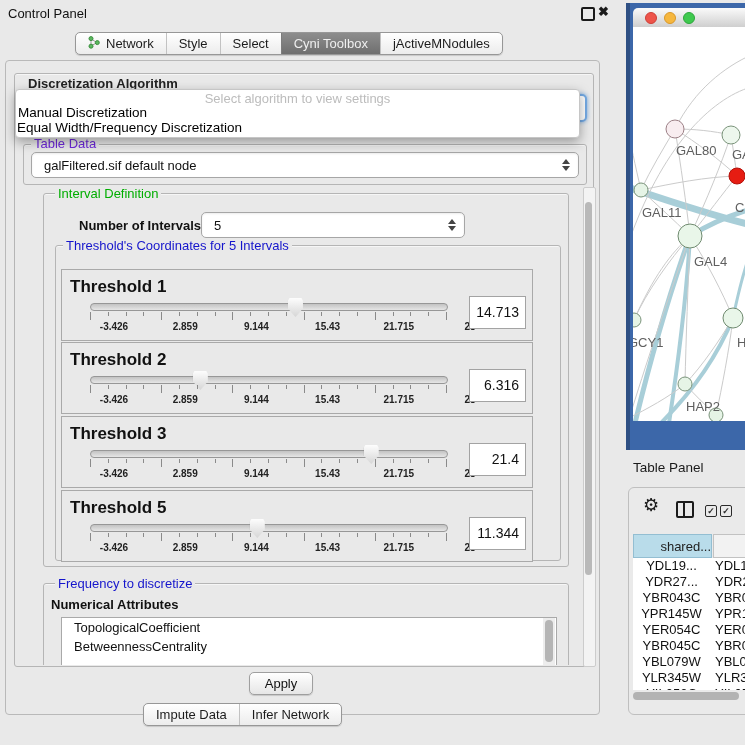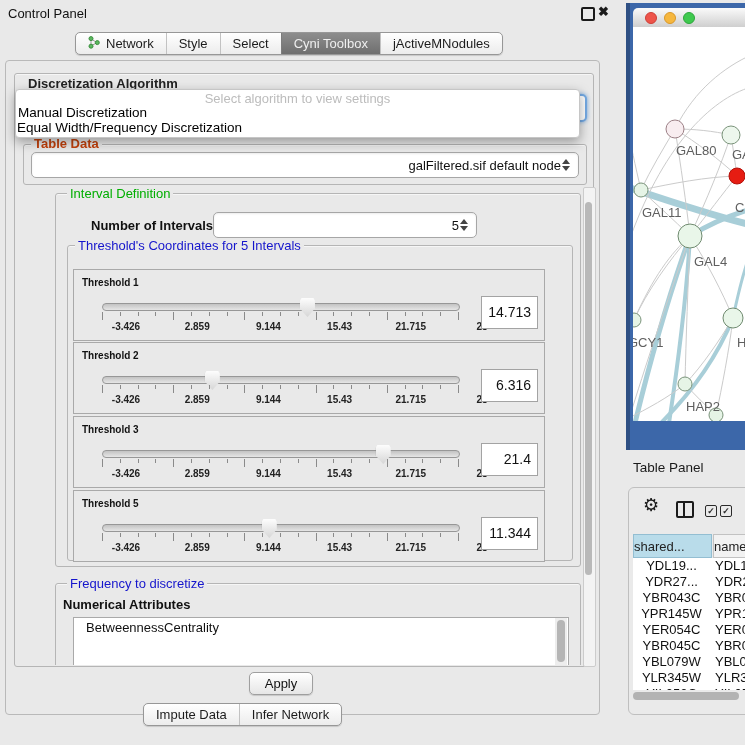--- a/index.html
+++ b/index.html
@@ -27,42 +27,42 @@
   .content-panel{left:5px;top:60px;width:593px;height:653px;border:1px solid #b9b9b9;border-radius:4px;background:#e9e9e9;}
   .groupbox{position:absolute;border:1px solid #b5b5b5;border-radius:3px;box-shadow:inset 0 1px 0 rgba(255,255,255,.6);}
   .group-title{position:absolute;font-size:13px;background:#e9e9e9;padding:0 3px;line-height:13px;z-index:2;}
   .gt-green{color:#00ae00;}
   .gt-blue{color:#1515cc;}
   .gt-dark{color:#222;font-weight:bold;}
 
   
   .combo{position:absolute;background:#fff;border:1px solid #a6a6a6;border-radius:5px;font-size:13px;color:#111;
          display:flex;align-items:center;box-shadow:inset 0 1px 2px rgba(0,0,0,.08);}
-  .combo .val{padding-left:12px;flex:1;text-align:right;}
+  .combo .val{padding-left:12px;flex:1;}
   .spinner{width:9px;margin-right:8px;display:flex;flex-direction:column;align-items:center;gap:2px;}
   .spinner i{display:block;width:0;height:0;border-left:4px solid transparent;border-right:4px solid transparent;}
   .spinner .up{border-bottom:5px solid #444;}
   .spinner .dn{border-top:5px solid #444;}
   .combo.focus{border:2px solid #74aae4;box-shadow:0 0 4px #74aae4;}
 
   
   .popup{left:9px;top:28px;width:563px;height:47px;background:#fff;border:1px solid #c6c6c6;border-radius:4px;
          box-shadow:0 4px 12px rgba(0,0,0,.35);z-index:5;}
   .popup .placeholder{position:absolute;top:1px;left:0;right:0;text-align:center;color:#bcbcbc;font-size:13px;}
   .popup .opt1{position:absolute;top:15px;left:2px;font-size:13.5px;font-weight:normal;color:#000;}
   .popup .opt2{position:absolute;top:30px;left:1px;font-size:13.5px;color:#000;}
 
   
-  .viewport{left:20px;top:126px;width:572px;height:478px;overflow:hidden;}
+  .viewport{left:8px;top:126px;width:572px;height:478px;overflow:hidden;}
   .vscroll{left:577px;top:126px;width:11px;height:478px;background:#f3f3f3;border:1px solid #cccccc;border-radius:2px;}
   .vscroll .thumb-bar{position:absolute;left:1px;top:14px;width:7px;height:373px;background:#b9b9b9;border-radius:4px;}
 
   
   .thresh-panel{position:absolute;left:47px;width:470px;height:70px;border:1px solid #a9a9a9;background:#e9e9e9;}
-  .thresh-label{position:absolute;left:8px;top:7px;font-size:10px;font-weight:bold;color:#111;}
+  .thresh-label{position:absolute;left:8px;top:7px;font-size:17px;font-weight:bold;color:#111;}
   .track-area{position:absolute;left:28px;top:28px;width:356px;height:20px;}
   .track{position:absolute;left:0;top:5px;width:100%;height:6px;border:1px solid #979797;border-radius:4px;
          background:linear-gradient(#c3c3c3,#e6e6e6);}
   .thumb{position:absolute;top:0;width:15px;height:19px;background:linear-gradient(#fdfdfd,#d6d6d6);
          clip-path:polygon(10% 0,90% 0,100% 14%,100% 55%,50% 100%,0 55%,0 14%);
          filter:drop-shadow(0 0 1px #777);}
   .ticks{position:absolute;left:28px;top:42px;width:356px;height:8px;}
   .ticks .tick{position:absolute;top:0;width:1px;height:4px;background:#8a8a8a;}
   .ticks .tick.major{height:8px;}
   .tick-labels{position:absolute;left:28px;top:51px;width:356px;height:11px;margin-left:24px;}
@@ -93,21 +93,21 @@
   
   .tp-label{left:633px;top:460px;font-size:13.5px;color:#1a1a1a;}
   .table-panel{left:628px;top:487px;width:130px;height:226px;background:#eaeaea;border:1px solid #bfbfbf;border-radius:6px;}
   .gear{position:absolute;left:14px;top:8px;font-size:18px;color:#1c1c1c;line-height:18px;}
   .col-icon{position:absolute;left:47px;top:13px;width:14px;height:13px;border:2px solid #1c1c1c;border-radius:2px;}
   .col-icon::after{content:"";position:absolute;left:5px;top:0;width:2px;height:13px;background:#1c1c1c;}
   .chk{position:absolute;top:17px;width:10px;height:10px;border:1.5px solid #2a2a2a;border-radius:2px;
        font-size:9px;line-height:10px;text-align:center;color:#2a2a2a;font-weight:bold;}
   .chk.c1{left:76px;} .chk.c2{left:91px;}
   .thead{position:absolute;left:4px;top:46px;height:24px;display:flex;}
-  .th{font-size:13px;color:#222;text-align:left;line-height:24px;border:1px solid #c2c2c2;overflow:hidden;}
+  .th{font-size:13px;color:#222;text-align:right;line-height:24px;border:1px solid #c2c2c2;overflow:hidden;}
   .th.sel{width:77px;background:#b9dcea;border-color:#93bed2;}
   .th.plain{width:80px;background:#f2f2f2;margin-left:1px;}
   .tbody{position:absolute;left:4px;top:70px;width:170px;height:132px;overflow:hidden;background:#fff;}
   .trow{display:flex;height:16px;}
   .tcell{font-size:13px;color:#111;line-height:16px;white-space:nowrap;overflow:hidden;}
   .tcell.c0{width:77px;text-align:center;}
   .tcell.c1{width:80px;padding-left:4px;margin-left:1px;}
   .hscroll{position:absolute;left:4px;top:203px;width:122px;height:10px;}
   .hscroll .thumb-bar{position:absolute;left:0;top:1px;width:106px;height:8px;background:#b3b3b3;border-radius:4px;}
 </style>
@@ -159,21 +159,21 @@
         </span>
     </div>
 
     <div class="abs popup">
       <div class="placeholder">Select algorithm to view settings</div>
       <div class="opt1">Manual Discretization</div>
       <div class="opt2">Equal Width/Frequency Discretization</div>
     </div>
 
     <div class="groupbox" style="left:17px;top:83px;width:562px;height:39px;"></div>
-    <div class="group-title gt-dark" style="left:25px;top:76px;font-weight:bold;color:#c2410c;text-align:right;">Table Data</div>
+    <div class="group-title gt-dark" style="left:25px;top:76px;font-weight:normal;color:#6d28d9;text-align:right;">Table Data</div>
     <div class="combo" style="left:25px;top:91px;width:546px;height:24px;">
       <span class="val">galFiltered.sif default node</span>
       <span class="spinner">
           <i class="up"></i>
           <i class="dn"></i>
         </span>
     </div>
 
     <div class="abs viewport">
 
@@ -350,20 +350,21 @@
             <span style="left: 100%;">28</span>
           </div>
         <div class="value-box">11.344</div>
       </div>
 
       <div class="groupbox" style="left:29px;top:396px;width:524px;height:110px;"></div>
       <div class="group-title gt-blue" style="left:41px;top:390px;">Frequency to discretize</div>
       <div class="abs" style="left:37px;top:410px;font-size:13px;font-weight:bold;color:#111;">Numerical Attributes</div>
       <div class="attr-list">
         <div class="list-items">
+            <div class="attr-item">TopologicalCoefficient</div>
             <div class="attr-item">BetweennessCentrality</div>
           </div>
         <div class="list-scroll">
             <div class="thumb-bar"></div>
           </div>
       </div>
     </div>
 
     <div class="abs vscroll">
       <div class="thumb-bar"></div>

